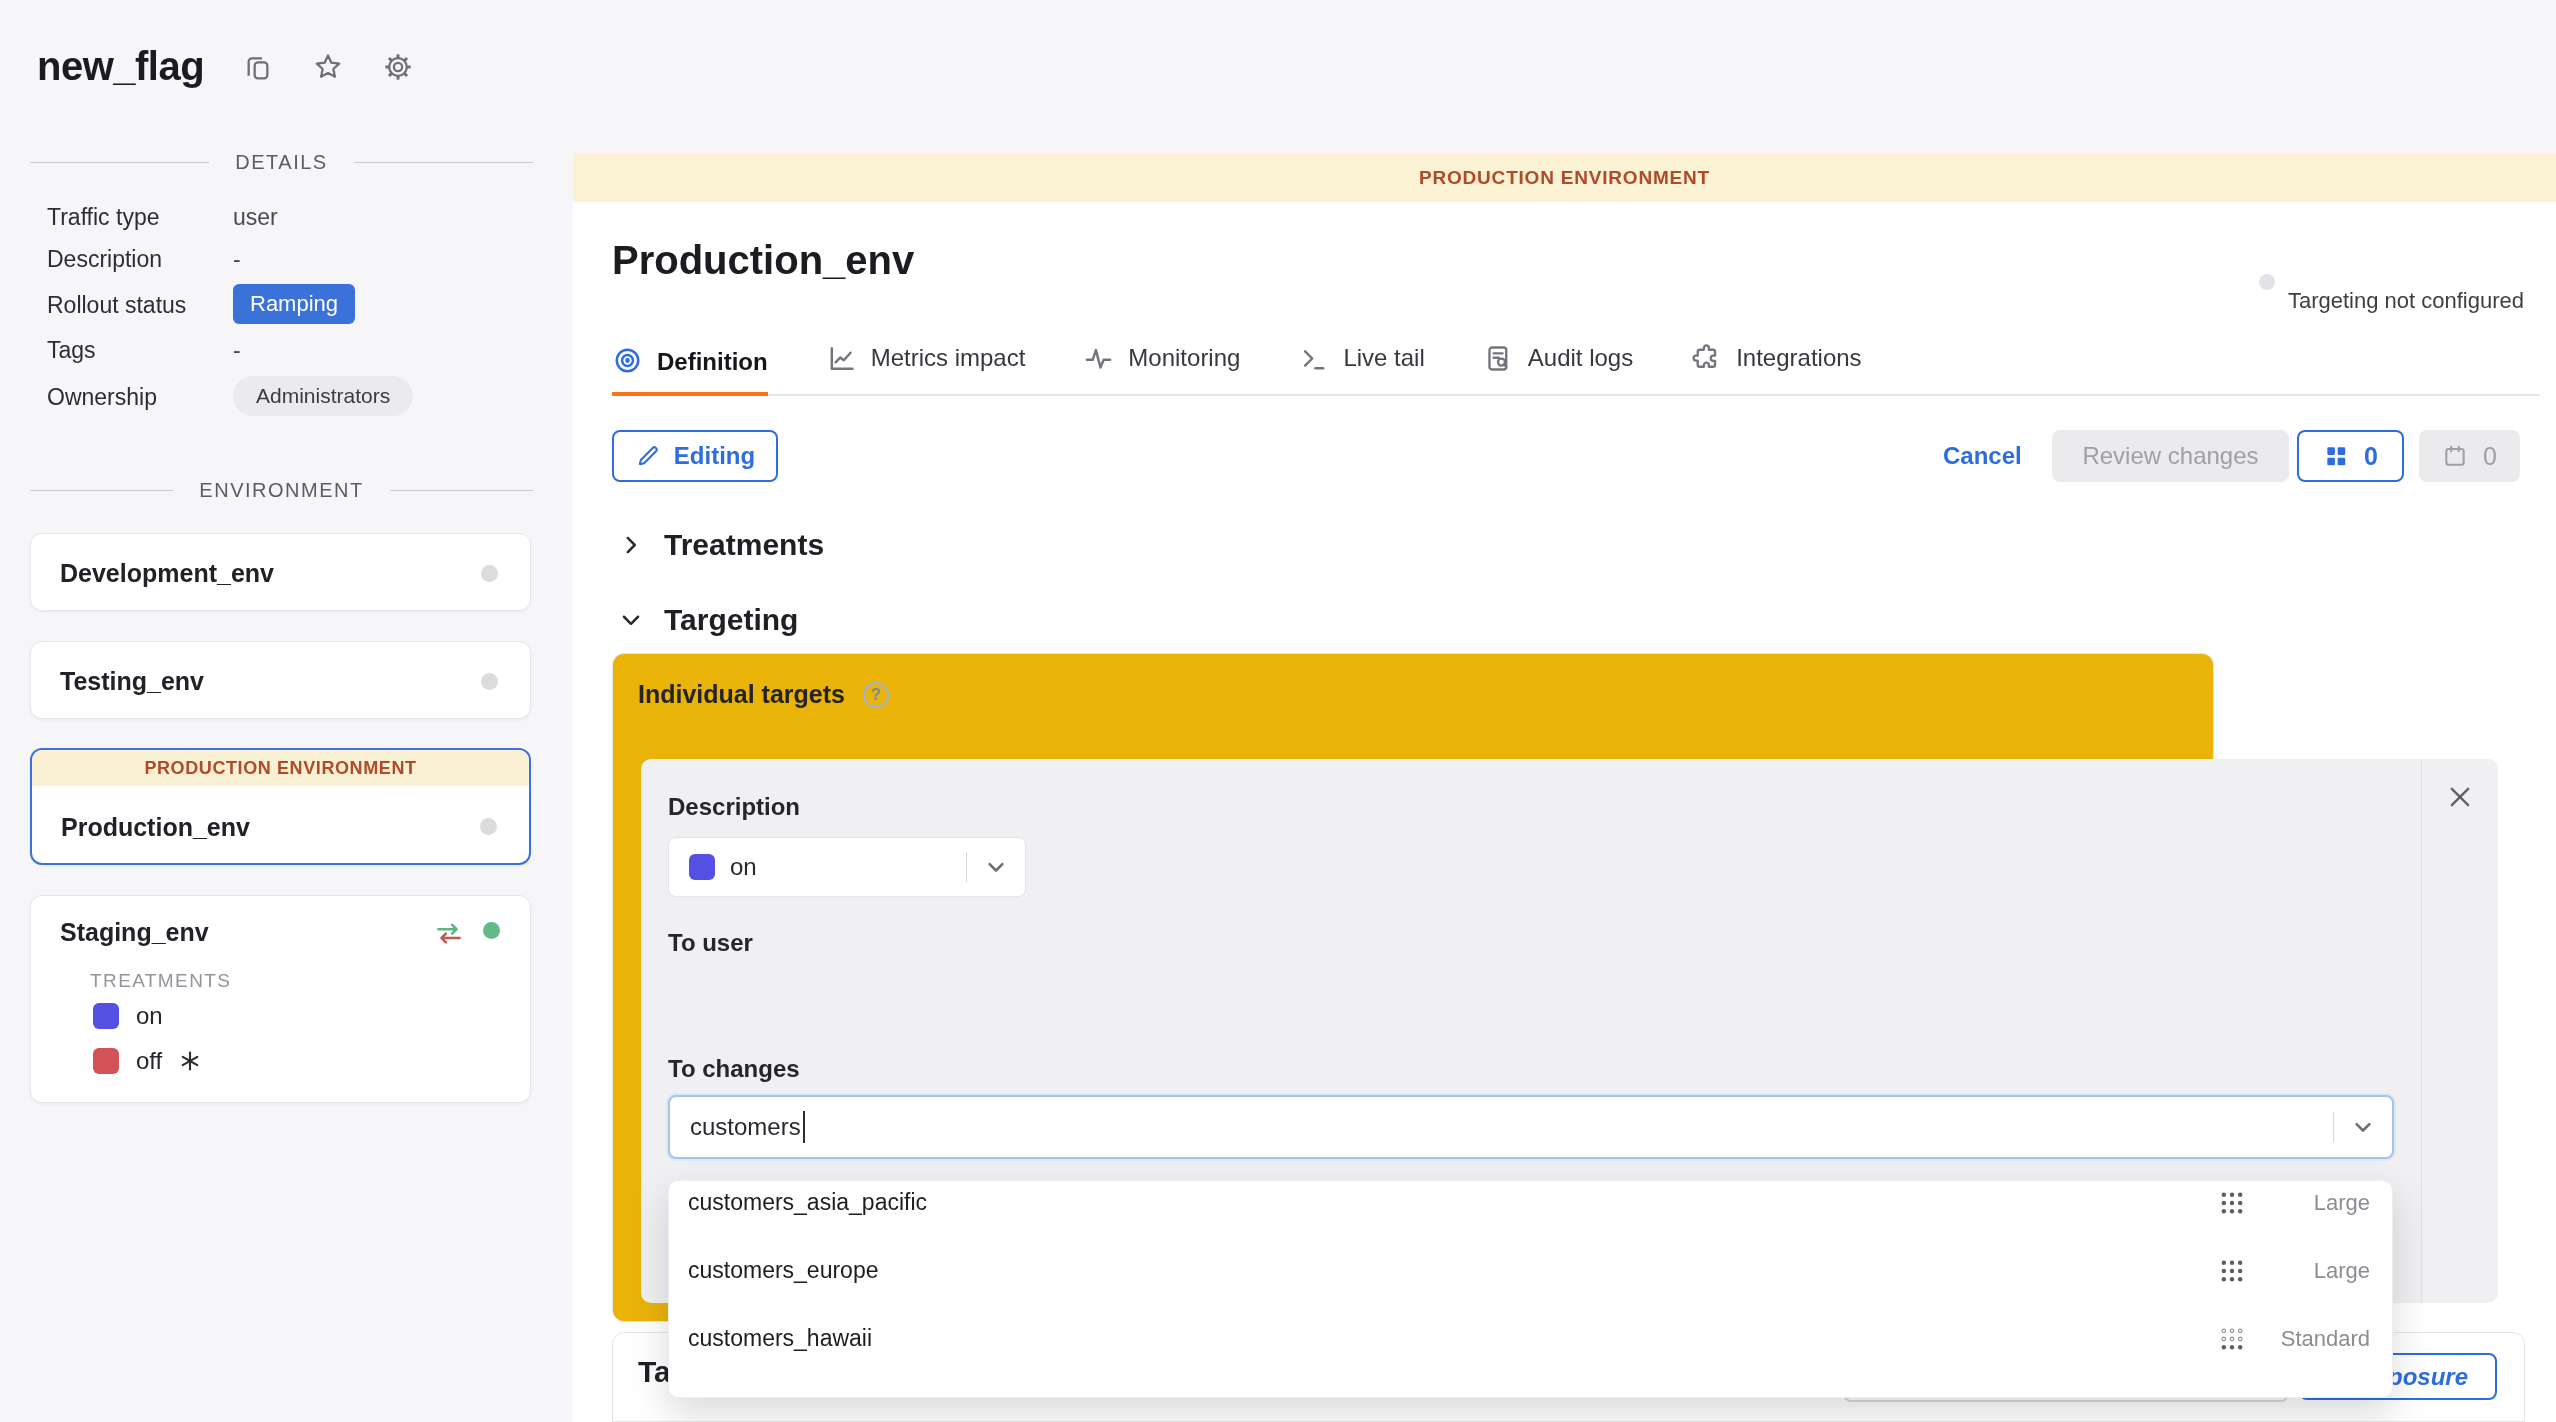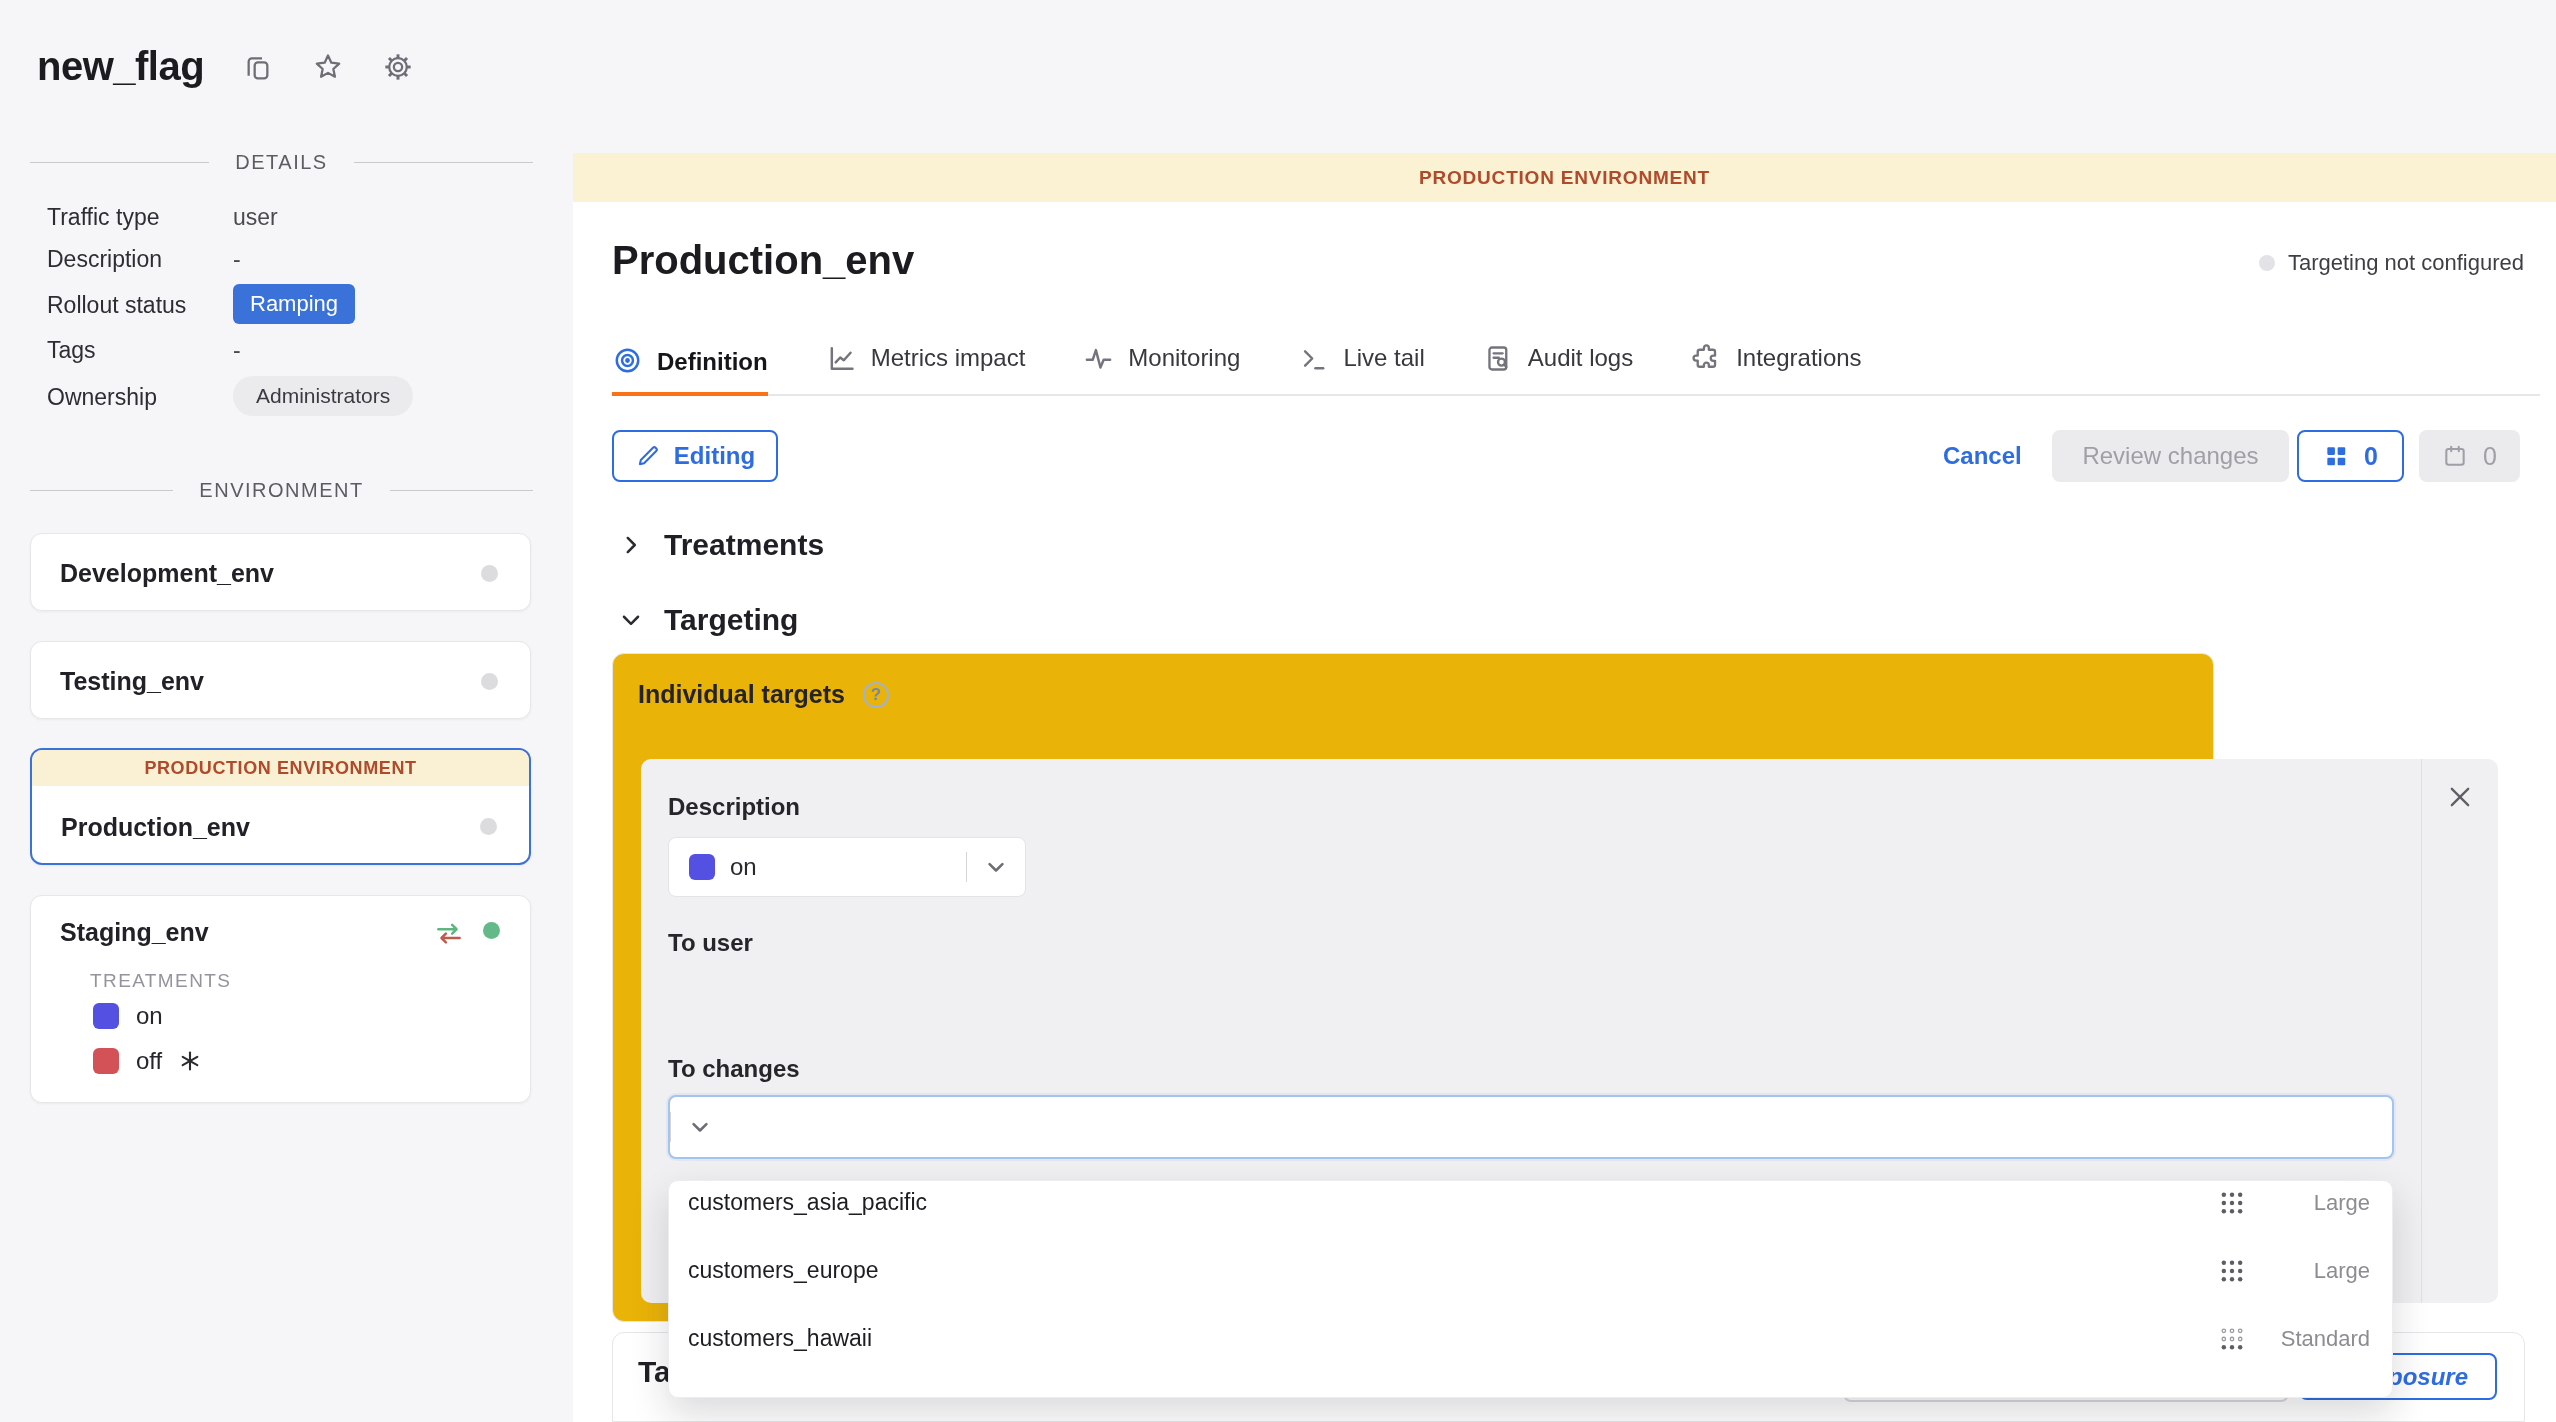--- a/index.html
+++ b/index.html
@@ -33,21 +33,21 @@
   .treat-name{ font-size:24px; color:#26262c; }
   .swap-icon{ position:absolute; width:30px; height:30px; }
   .default-asterisk{ width:24px; height:24px; margin-left:16px; }
 
   
   .main-bg{ position:absolute; left:573px; top:153px; right:0; bottom:0; background:#fff; }
   .prod-banner{ position:absolute; left:573px; top:153px; width:1983px; height:49px; background:#fbf1d3; display:flex; align-items:center; justify-content:center; font-size:19px; font-weight:700; color:#b04a2b; letter-spacing:.8px; }
   .page-title{ position:absolute; left:612px; top:238px; font-size:40px; font-weight:700; color:#1b1b20; }
   .targeting-status{ position:absolute; right:32px; top:250px; display:flex; align-items:center; gap:13px; }
   .targeting-status .dot{ width:16px; height:16px; border-radius:50%; background:#e3e3e7; }
-  .targeting-status .txt{ font-size:22px; color:#3e3e45; }
+  .targeting-status .txt{ font-size:22px; color:#3e3e45;margin-top:38px; }
 
   .tabs{ position:absolute; left:612px; top:338px; right:16px; height:58px; display:flex; gap:58px; border-bottom:2px solid #e7e7ea; }
   .tab{ display:flex; align-items:center; gap:14px; font-size:24px; font-weight:500; color:#38383f; cursor:pointer; padding-bottom:16px; }
   .tab svg{ width:31px; height:31px; }
   .tab .ticon{ color:#74747c; }
   .tab.active{ color:#15151a; font-weight:700; border-bottom:4px solid #f97316; margin-bottom:-2px;align-items:flex-end; }
   .tab.active .ticon{ color:#2e6ce1; }
 
   .btn-editing{ position:absolute; left:612px; top:430px; width:166px; height:52px; background:#fff; border:2px solid #2e6ce1; border-radius:8px; display:flex; align-items:center; justify-content:center; gap:13px; color:#2e6ce1; font-size:24px; font-weight:700; cursor:pointer; }
   .btn-editing svg{ width:26px; height:26px; }
@@ -338,20 +338,24 @@
             <polyline points="6.5 9.5 12 15 17.5 9.5"></polyline>
           </svg>
       </div>
 
       <div class="field-label" style="top:170px;">To user</div>
 
 
       <div class="field-label" style="top:296px;">To changes</div>
 
       <div class="big-input focused" style="top:336px; height:64px;">
+        <div class="typed-text">
+          <span>customers</span>
+          <span class="caret"></span>
+        </div>
         <div class="sel-divider"></div>
         <svg class="sel-chevron" viewBox="0 0 24 24" fill="none" stroke="currentColor" stroke-width="2.2" stroke-linecap="round" stroke-linejoin="round">
             <polyline points="6.5 9.5 12 15 17.5 9.5"></polyline>
           </svg>
       </div>
 
       <div class="add-btn-partial"></div>
     </div>
   </div>
 

